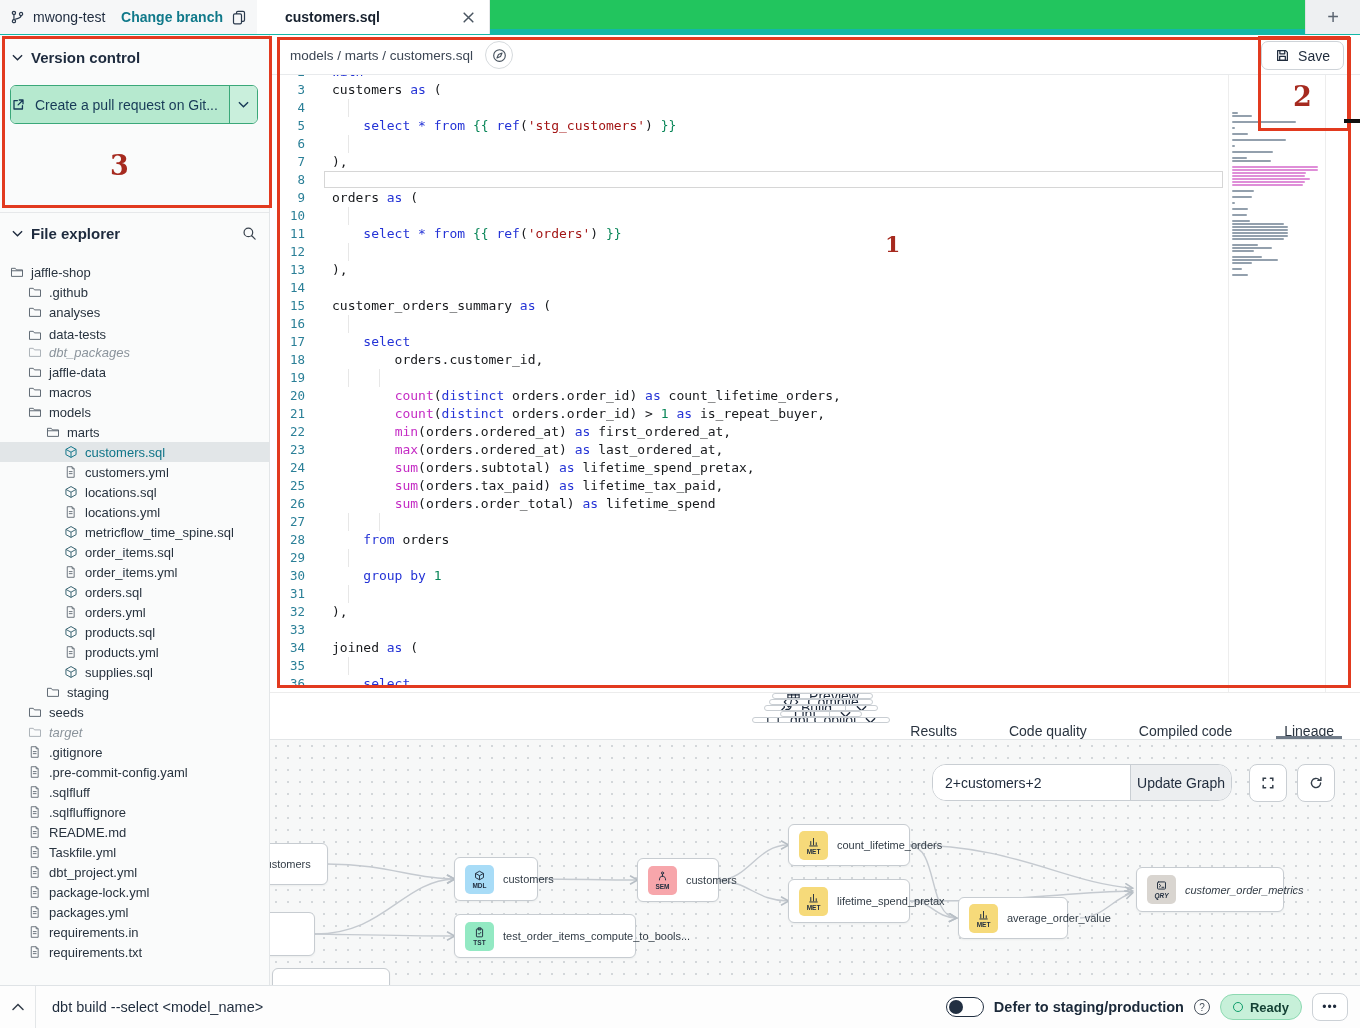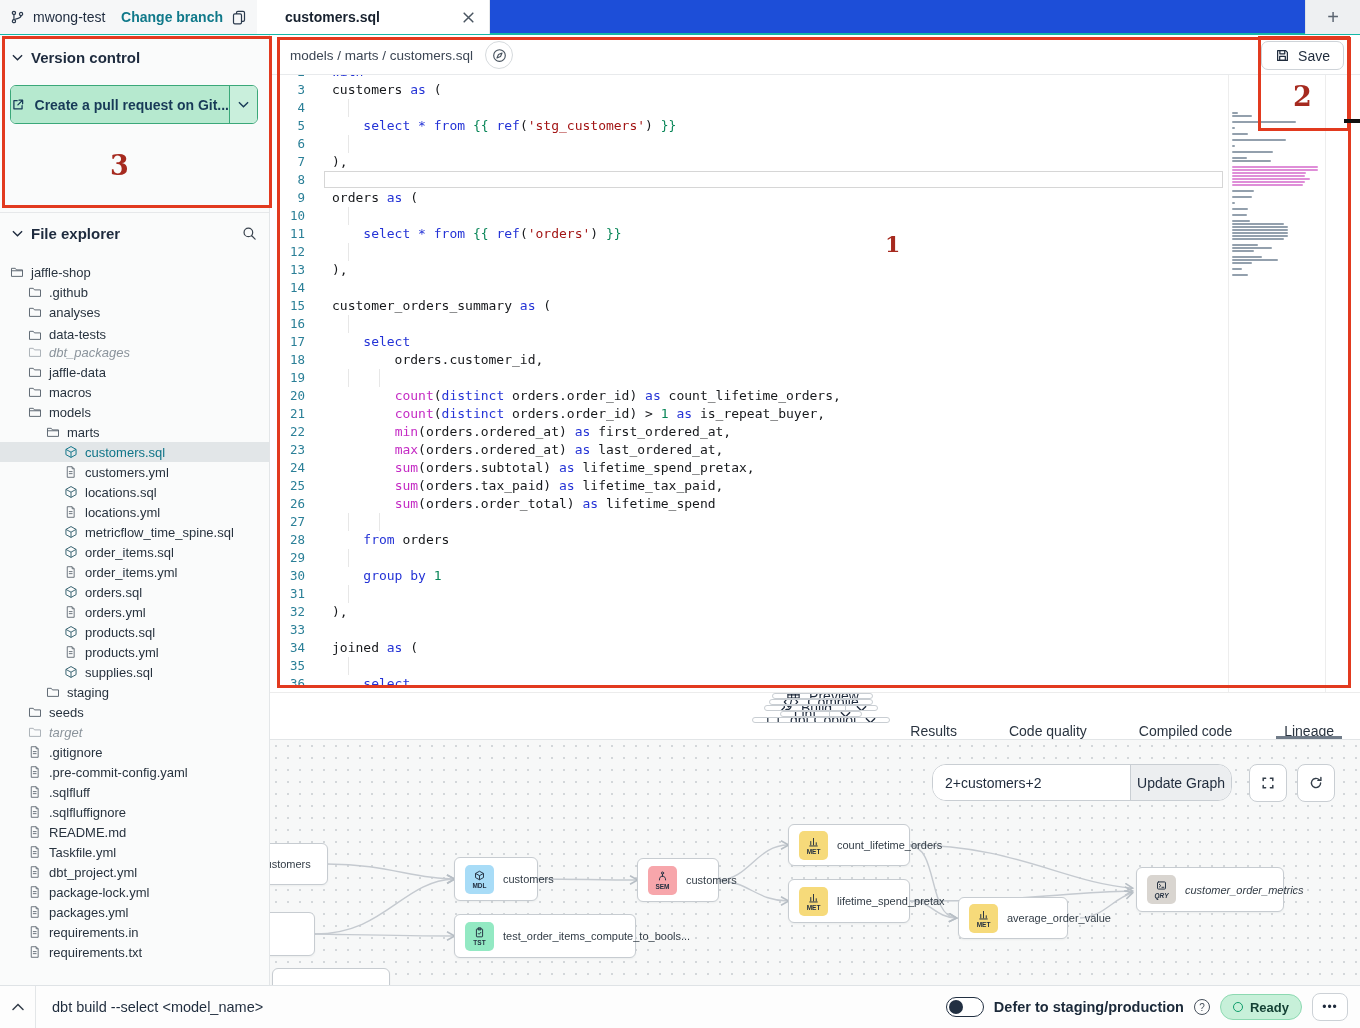--- a/index.html
+++ b/index.html
@@ -4,34 +4,34 @@
 <style>
   * { margin:0; padding:0; box-sizing:border-box; }
   html,body { background:#ffffff; }
   #app {
     position:relative; width:1360px; height:1028px; overflow:hidden;
     font-family:"Liberation Sans", sans-serif; color:#1f2b3c; background:#ffffff;
   }
   svg.ic { display:block; }
 
   
-  .tabstrip { position:absolute; left:0; top:0; width:1360px; height:35px; background:#1d4ed8; border-bottom:2px solid #14b8a6; }
+  .tabstrip { position:absolute; left:0; top:0; width:1360px; height:35px; background:#22c55e; border-bottom:6px solid #14b8a6; }
   .branch-area { position:absolute; left:0; top:0; width:257px; height:34px; display:flex; align-items:center; padding:0 10px; gap:8px; background:#f6f7f8; }
   .branch-name { font-size:14px; color:#1e2b3e; flex:1; }
   .change-branch { font-size:14px; color:#10798a; font-weight:600; cursor:pointer; }
   .file-tab { position:absolute; left:257px; top:0; width:233px; height:34px; background:#ffffff; border-right:1px solid #e6e8ea; display:flex; align-items:center; padding:0 14px 0 28px; }
   .file-tab .t-title { font-size:14px; font-weight:700; color:#17212e; flex:1; }
   .newtab { position:absolute; right:0; top:0; width:55px; height:34px; background:#eef0f2; border-left:1px solid #dfe2e5; display:flex; align-items:center; justify-content:center; font-size:20px; color:#5a6470; cursor:pointer; }
 
   
   .sidebar { position:absolute; left:0; top:35px; width:270px; height:950px; background:#fafbfb; border-right:1px solid #e3e6e8; }
   .vc-section { height:178px; border-bottom:1px solid #e6e8ea; position:relative; }
   .sec-header { display:flex; align-items:center; gap:8px; padding:14px 12px 8px 12px; font-size:15px; font-weight:700; color:#1e2b3e; cursor:pointer; }
   .pr-btn { position:absolute; left:10px; top:50px; width:248px; height:39px; display:flex; border:1px solid #3aa879; border-radius:6px; overflow:hidden; cursor:pointer; }
-  .pr-main { flex:1; background:#b6e9cf; display:flex; align-items:center; gap:9px; padding:0 0; font-size:14px; color:#173a57; font-weight:700; white-space:nowrap; overflow:hidden; }
+  .pr-main { flex:1; background:#b6e9cf; display:flex; align-items:center; gap:9px; padding:0 0; font-size:14px; color:#173a57; font-weight:400; white-space:nowrap; overflow:hidden; }
   .pr-chev { width:28px; background:#c9efdc; border-left:1px solid #3aa879; display:flex; align-items:center; justify-content:center; }
   .fe-header { display:flex; align-items:center; gap:8px; padding:12px 12px 8px 12px; font-size:15px; font-weight:700; color:#1e2b3e; cursor:pointer; }
   .fe-header .spacer { flex:1; }
   .file-list { position:absolute; left:0; top:227px; width:100%; }
   .frow { display:flex; align-items:center; height:20px; gap:7px; font-size:13px; color:#28333f; cursor:pointer; padding-right:6px; }
   .frow .fic { flex:0 0 14px; color:#5c6670; }
   .frow .fic.model { color:#35616e; }
   .frow.dim { color:#8b949c; font-style:italic; }
   .frow.dim .fic { color:#a9b0b6; }
   .frow.sel { background:#e2e6e8; color:#0f7488; }

